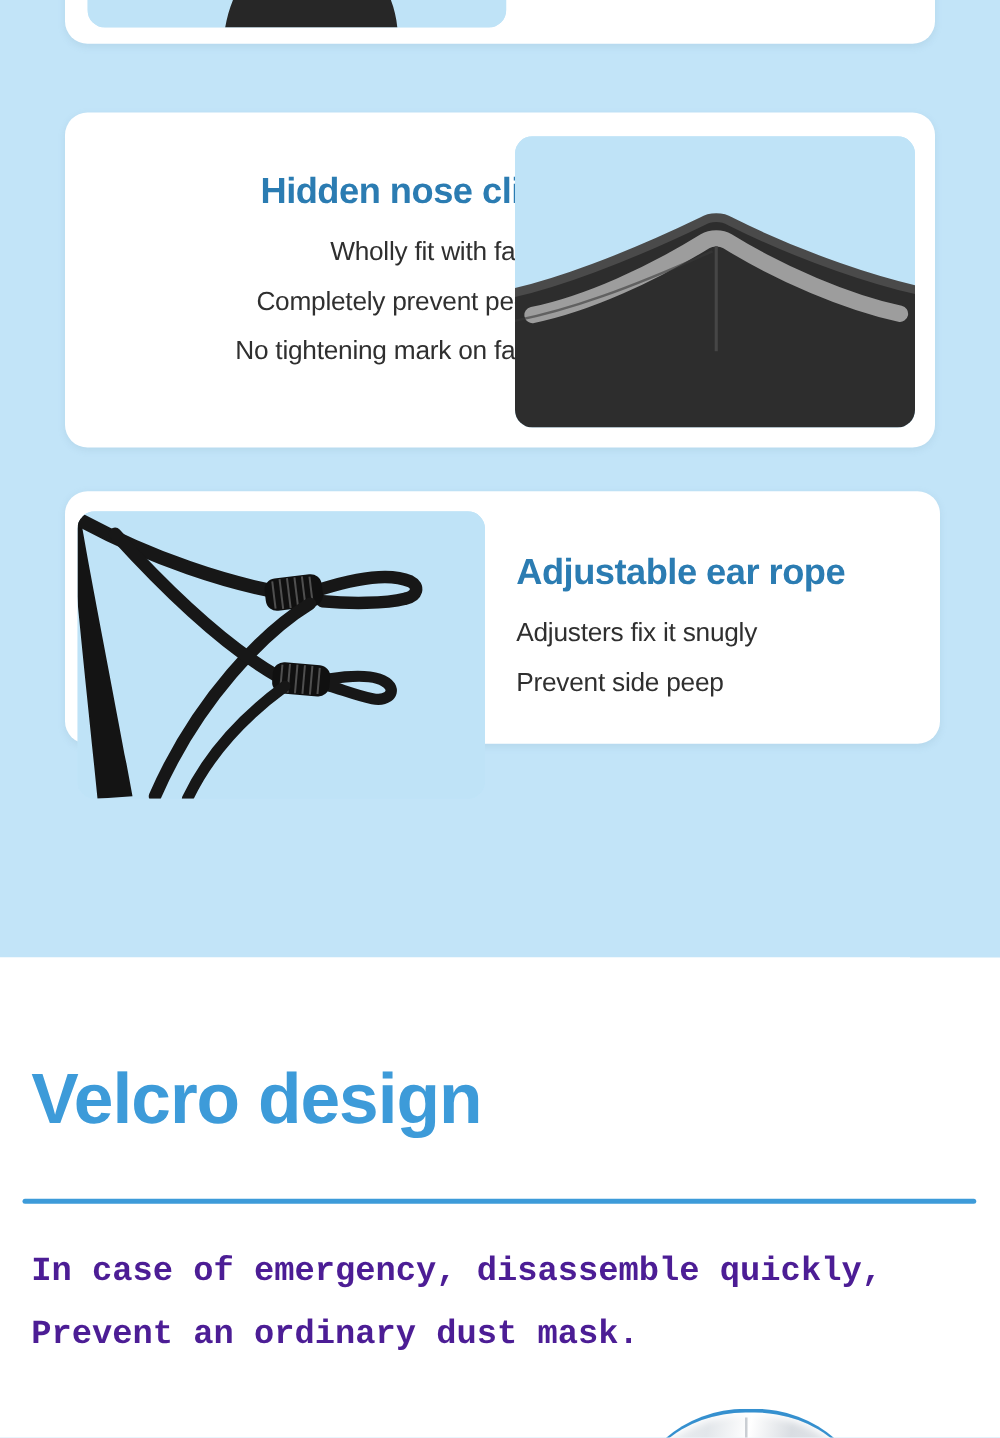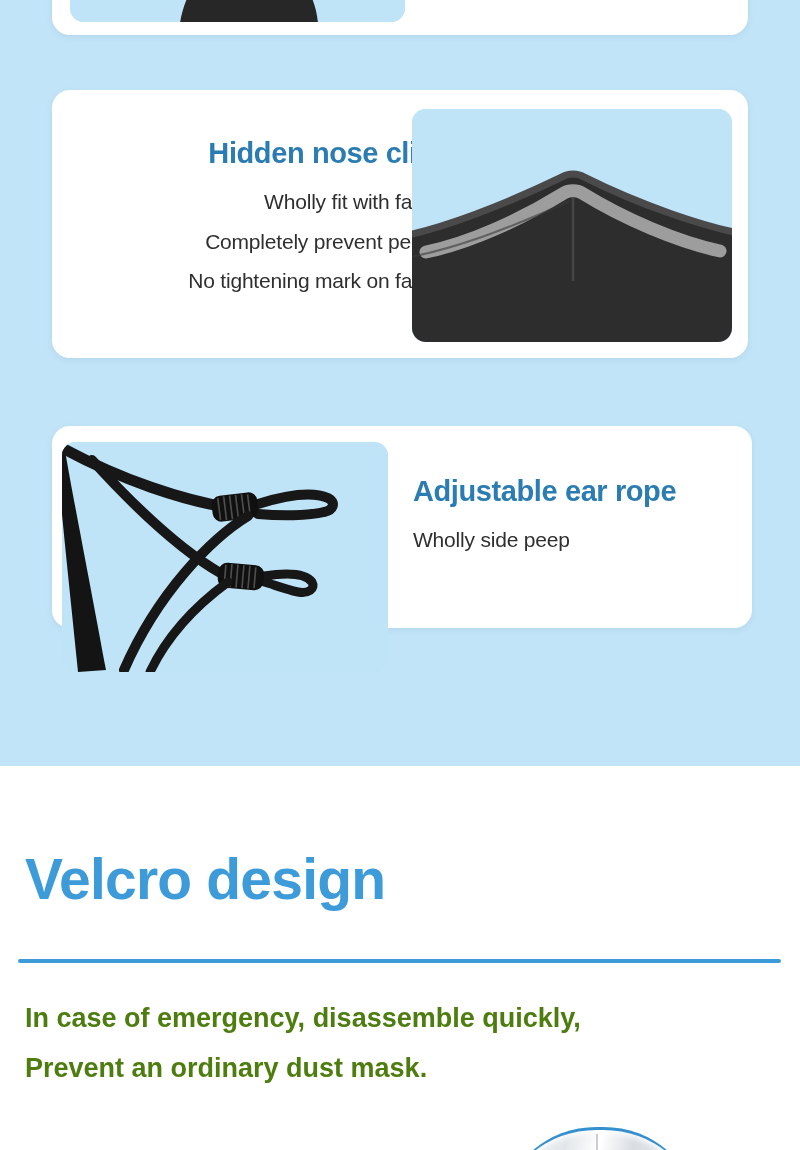--- a/index.html
+++ b/index.html
@@ -46,21 +46,21 @@
     border-radius: 18px;
   }
   .card-one {
     left: 52px;
     top: 90px;
     width: 696px;
     height: 268px;
   }
   .card-two {
     left: 52px;
-    top: 426px;
+    top: 393px;
     width: 700px;
     height: 202px;
   }
 
   
   .img-panel {
     position: absolute;
     background: #bfe3f7;
     border-radius: 14px;
     overflow: hidden;
@@ -141,22 +141,22 @@
     width: 763px;
     height: 4px;
     background: #3d9bd9;
     border-radius: 2px;
   }
   .velcro-sub {
     position: absolute;
     left: 25px;
     top: 228px;
     width: 740px;
-    color: #4d7c0f;
-    font-family: Liberation Sans, sans-serif;
+    color: #4c1d95;
+    font-family: Liberation Mono, monospace;
     font-size: 27px;
     font-weight: bold;
     line-height: 1.85;
   }
   .velcro-sub div { white-space: nowrap; }
 
   
   .bottom-mask {
     position: absolute;
     left: 505px;
@@ -263,21 +263,22 @@
               <line x1="193" y1="124" x2="193" y2="145"></line>
             </g>
           </g>
 
           <path d="M166 140 C136 162 106 192 88 230" stroke="#171717" stroke-width="9" fill="none" stroke-linecap="round"></path>
         </svg>
       </div>
 
       <div class="txt-left card-two-text">
         <div class="feature-title">Adjustable ear rope</div>
-        <div class="feature-line">Wholly side peep</div>
+        <div class="feature-line">Adjusters fix it snugly</div>
+        <div class="feature-line">Prevent side peep</div>
       </div>
     </div>
 
   </div>
 
   <div class="velcro">
     <h1 class="velcro-heading">Velcro design</h1>
 
     <div class="velcro-rule"></div>
 

